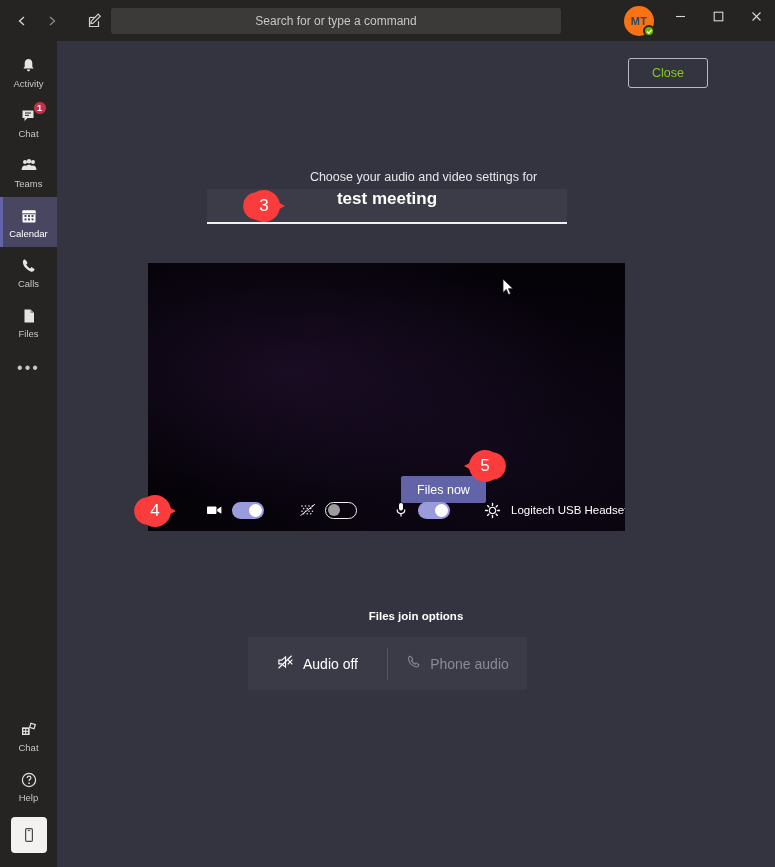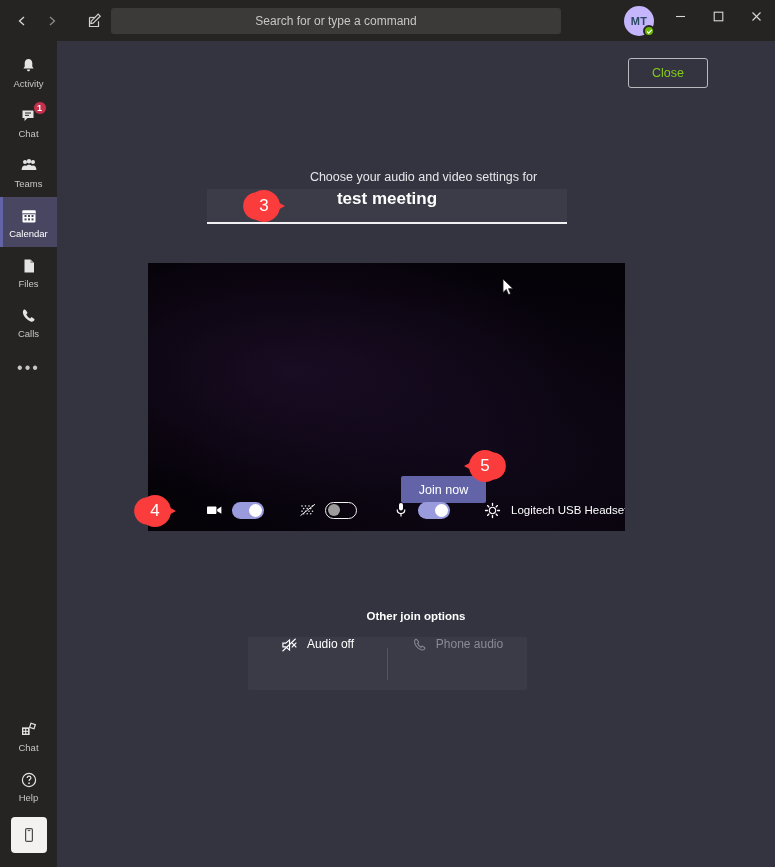--- a/index.html
+++ b/index.html
@@ -34,21 +34,21 @@
   .search-box input {
     width: 100%; height: 100%; background: transparent; border: none; outline: none;
     color: #c8c6c4; font-size: 12px; font-family: "Liberation Sans", sans-serif;
     text-align: center;
   }
   .search-box input::placeholder { color: #c8c6c4; opacity: 1; }
 
   .avatar-wrap { position: absolute; left: 624px; top: 6px; width: 30px; height: 30px; }
   .avatar {
     width: 30px; height: 30px; border-radius: 50%;
-    background: #c4b5fd; color: #2b4a63;
+    background: #f97316; color: #2b4a63;
     font-size: 11px; font-weight: bold; letter-spacing: .3px;
     display: flex; align-items: center; justify-content: center;
   }
   .presence {
     position: absolute; right: -1px; bottom: -1px;
     width: 12px; height: 12px; border-radius: 50%;
     background: #6bb700; border: 2px solid #252423;
     display: flex; align-items: center; justify-content: center;
   }
   .presence svg { display:block; }
@@ -165,22 +165,22 @@
   .other-title {
     position: absolute; left: 0; top: 569px; width: 718px;
     text-align: center; color: #ffffff; font-size: 11.5px; font-weight: bold;
   }
   .other-box {
     position: absolute; left: 191px; top: 596px; width: 279px; height: 53px;
     background: #3b3b48; border-radius: 2px;
     display: flex; align-items: center;
   }
   .other-opt {
-    flex: 1; display: flex; align-items: flex-start; justify-content: center;
-    gap: 8px; font-size: 12px; height: 100%;
+    flex: 1; display: flex; align-items: center; justify-content: center;
+    gap: 8px; font-size: 14px; height: 100%;
   }
   .other-opt.enabled { color: #ffffff; }
   .other-opt.disabled { color: #8a8a96; }
   .other-divider { width: 1px; height: 32px; background: #55555f; }
 
   
   .marker {
     position: absolute; width: 68px; height: 40px;
   }
   .marker .mnum {
@@ -302,35 +302,35 @@
               <rect x="11.5" y="11.4" width="2" height="2"></rect>
           </g>
           <line x1="2.5" y1="6.8" x2="15.5" y2="6.8" stroke="#484661" stroke-width="1"></line>
         </svg>
       </span>
       <span class="ri-label">Calendar</span>
     </div>
 
     <div class="rail-item">
       <span class="rail-icon">
+        <svg width="18" height="18" viewBox="0 0 18 18">
+          <path d="M4.2 2.6 C3.2 3.3 2.6 4.5 3 6.2 C3.7 9.4 7 13 10.6 14.4 C12.4 15 13.6 14.4 14.3 13.3 C14.7 12.7 14.5 12.2 14 11.8 L12.2 10.5 C11.7 10.1 11.2 10.2 10.8 10.7 L10.2 11.5 C8.4 10.6 7 9.1 6.2 7.3 L7 6.7 C7.5 6.3 7.6 5.8 7.2 5.3 L5.8 3.3 C5.4 2.7 4.8 2.3 4.2 2.6 Z" fill="#e4e4e4"></path>
+        </svg>
+      </span>
+      <span class="ri-label">Calls</span>
+    </div>
+
+    <div class="rail-item">
+      <span class="rail-icon">
         <svg width="16" height="18" viewBox="0 0 16 18">
           <path d="M3.5 2.5 L9.5 2.5 L13 6 L13 15.5 L3.5 15.5 Z" fill="#e4e4e4"></path>
           <path d="M9.5 2.5 L9.5 6 L13 6 Z" fill="#9a9a9a"></path>
         </svg>
       </span>
       <span class="ri-label">Files</span>
-    </div>
-
-    <div class="rail-item">
-      <span class="rail-icon">
-        <svg width="18" height="18" viewBox="0 0 18 18">
-          <path d="M4.2 2.6 C3.2 3.3 2.6 4.5 3 6.2 C3.7 9.4 7 13 10.6 14.4 C12.4 15 13.6 14.4 14.3 13.3 C14.7 12.7 14.5 12.2 14 11.8 L12.2 10.5 C11.7 10.1 11.2 10.2 10.8 10.7 L10.2 11.5 C8.4 10.6 7 9.1 6.2 7.3 L7 6.7 C7.5 6.3 7.6 5.8 7.2 5.3 L5.8 3.3 C5.4 2.7 4.8 2.3 4.2 2.6 Z" fill="#e4e4e4"></path>
-        </svg>
-      </span>
-      <span class="ri-label">Calls</span>
     </div>
 
     <div class="rail-more">•••</div>
 
     <div class="rail-bottom">
       <div class="rail-item">
         <span class="rail-icon">
           <svg width="18" height="18" viewBox="0 0 18 18">
             <rect x="2.6" y="7.2" width="6.2" height="6.2" fill="none" stroke="#e4e4e4" stroke-width="1.2"></rect>
             <rect x="2.6" y="7.2" width="6.2" height="6.2" fill="none" stroke="#e4e4e4" stroke-width="1.2"></rect>
@@ -372,21 +372,21 @@
 
     <div class="preview">
       <div class="preview-noise"></div>
 
       <span class="cursor">
         <svg width="13" height="19" viewBox="0 0 13 19">
           <path d="M1 1 L1 14.5 L4.3 11.4 L6.5 16.6 L8.6 15.7 L6.5 10.7 L11 10.7 Z" fill="#ffffff" stroke="#1a1a1a" stroke-width="0.8"></path>
         </svg>
       </span>
 
-      <div class="join-now">Join now</div>
+      <div class="join-now">Files now</div>
 
       <div class="ctrlbar">
 
         <div class="ctrl-group" style="margin-left:56px">
           <span class="ctrl-icon">
             <svg width="19" height="14" viewBox="0 0 19 14">
               <rect x="1" y="3.4" width="9.4" height="7.6" rx="0.8" fill="#ffffff"></rect>
               <path d="M11.2 6.2 L15.4 3.6 L15.4 10.8 L11.2 8.2 Z" fill="#ffffff"></path>
             </svg>
           </span>
@@ -449,21 +449,21 @@
                 <line x1="14.2" y1="3.8" x2="12.8" y2="5.2"></line>
                   <line x1="5.2" y1="12.8" x2="3.8" y2="14.2"></line>
               </g>
             </svg>
           </span>
           <span class="device-label">Logitech USB Headset H...</span>
         </div>
       </div>
     </div>
 
-    <div class="other-title">Other join options</div>
+    <div class="other-title">Files join options</div>
     <div class="other-box">
       <div class="other-opt enabled">
         <span>
           <svg width="18" height="16" viewBox="0 0 19 16">
             <path d="M2 6 L5 6 L9 2.6 L9 13.4 L5 10 L2 10 Z" fill="none" stroke="#ffffff" stroke-width="1.2"></path>
             <line x1="11.4" y1="5.4" x2="16.2" y2="10.6" stroke="#ffffff" stroke-width="1.2"></line>
             <line x1="16.2" y1="5.4" x2="11.4" y2="10.6" stroke="#ffffff" stroke-width="1.2"></line>
             <line x1="1.6" y1="14.6" x2="15.4" y2="1.4" stroke="#ffffff" stroke-width="1.2"></line>
           </svg>
         </span>

